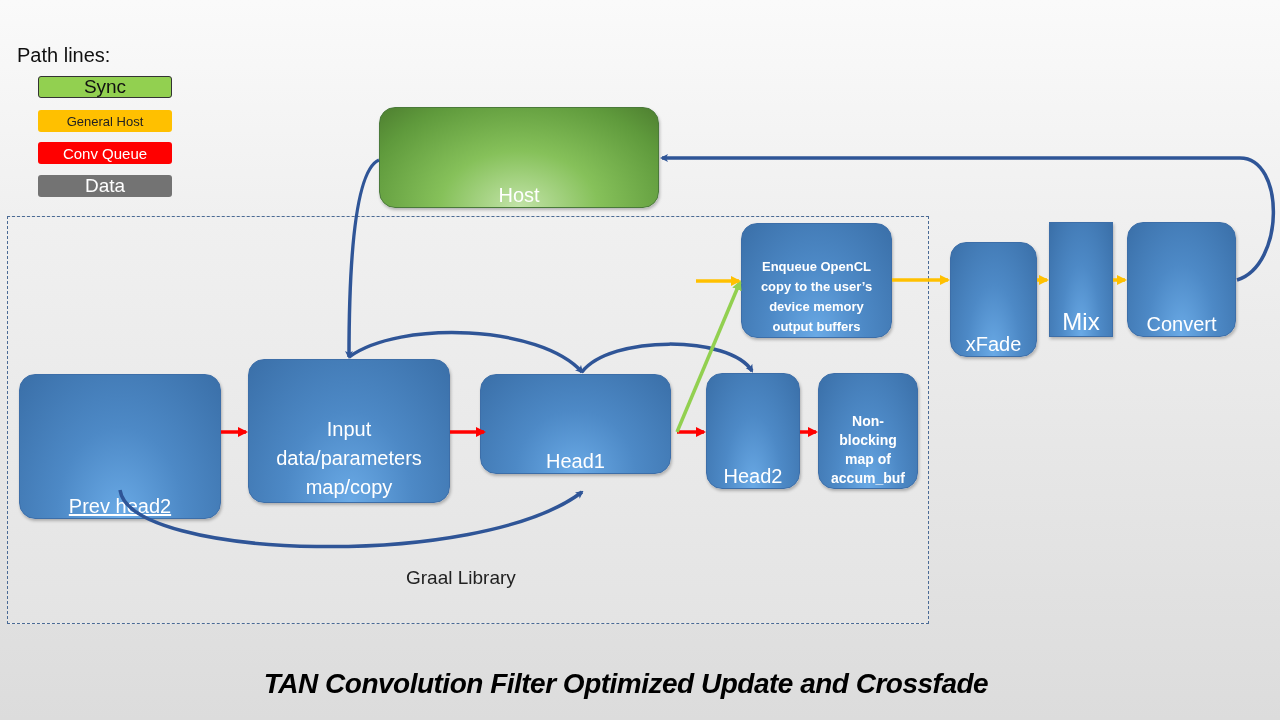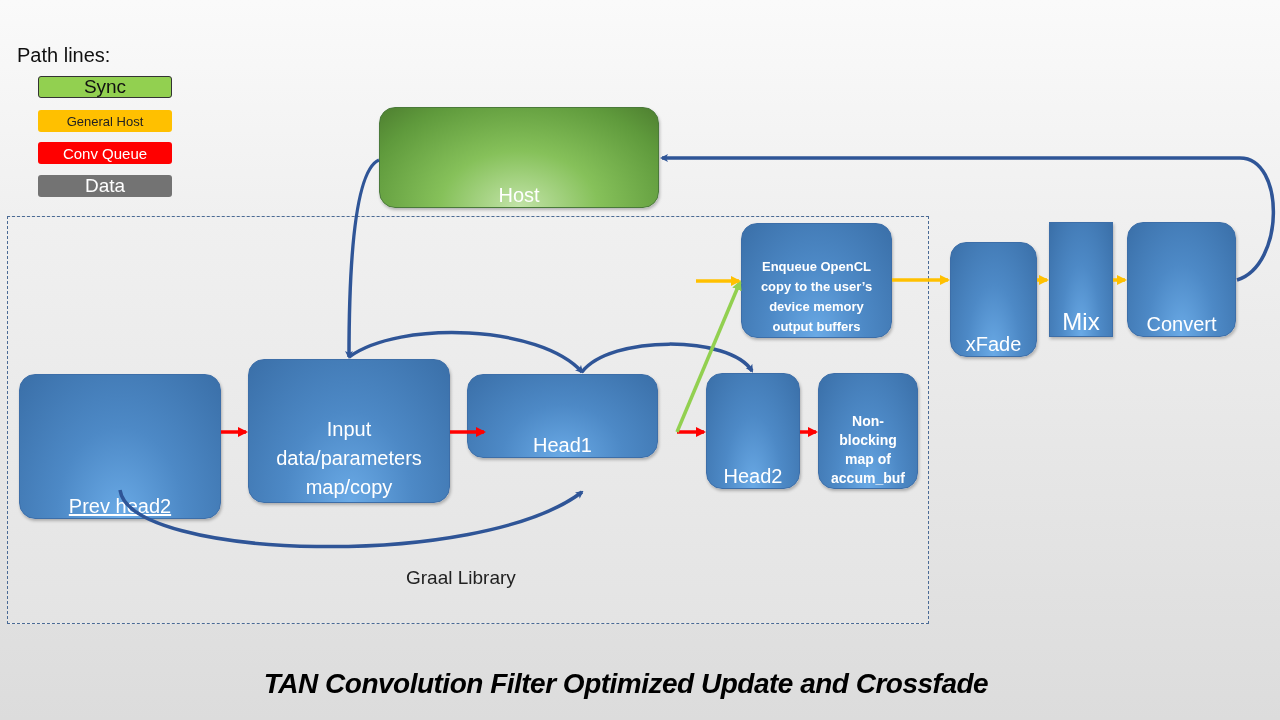--- a/index.html
+++ b/index.html
@@ -18,21 +18,21 @@
     background:linear-gradient(#f0f0f0,#e4e4e4);}
   .box{position:absolute;display:flex;align-items:flex-end;justify-content:center;text-align:center;
     color:#fff;border-radius:16px;box-sizing:border-box;border:1px solid #3d6ea8;
     background:radial-gradient(ellipse at 50% 100%, #6aaae6 0%, #4d89c6 45%, #3a6fa8 100%);
     box-shadow:1px 2px 3px rgba(0,0,0,0.25);}
   .host{left:379px;top:107px;width:280px;height:101px;border:1px solid #4a7a3a;
     background:radial-gradient(ellipse at 50% 100%, #c2e3a8 0%, #86c15a 40%, #5f9a3c 80%, #4e7f30 100%);
     font-size:20px;}
   .b-prev{left:19px;top:374px;width:202px;height:145px;font-size:20px;text-decoration:underline;}
   .b-input{left:248px;top:359px;width:202px;height:144px;font-size:20px;line-height:29px;}
-  .b-head1{left:467px;top:374px;width:191px;height:84px;font-size:20px;}
+  .b-head1{left:480px;top:374px;width:191px;height:100px;font-size:20px;}
   .b-head2{left:706px;top:373px;width:94px;height:116px;font-size:20px;}
   .b-nonblock{left:818px;top:373px;width:100px;height:116px;font-size:14px;font-weight:bold;line-height:19px;}
   .b-enqueue{left:741px;top:223px;width:151px;height:115px;font-size:13px;font-weight:bold;line-height:20px;}
   .b-xfade{left:950px;top:222px;width:87px;height:115px;font-size:20px;margin-top:20px;}
   .b-mix{left:1049px;top:222px;width:64px;height:115px;font-size:24px;border-radius:0;}
   .b-convert{left:1127px;top:222px;width:109px;height:115px;font-size:20px;}
   .lib-label{position:absolute;left:406px;top:567px;font-size:19px;color:#222;}
   .page-title{position:absolute;left:0;width:1230px;top:668px;text-align:center;
     font-size:28px;font-weight:bold;font-style:italic;color:#000;letter-spacing:-0.5px;margin-left:11px;}
   svg.wires{position:absolute;left:0;top:0;width:1280px;height:720px;pointer-events:none;}

